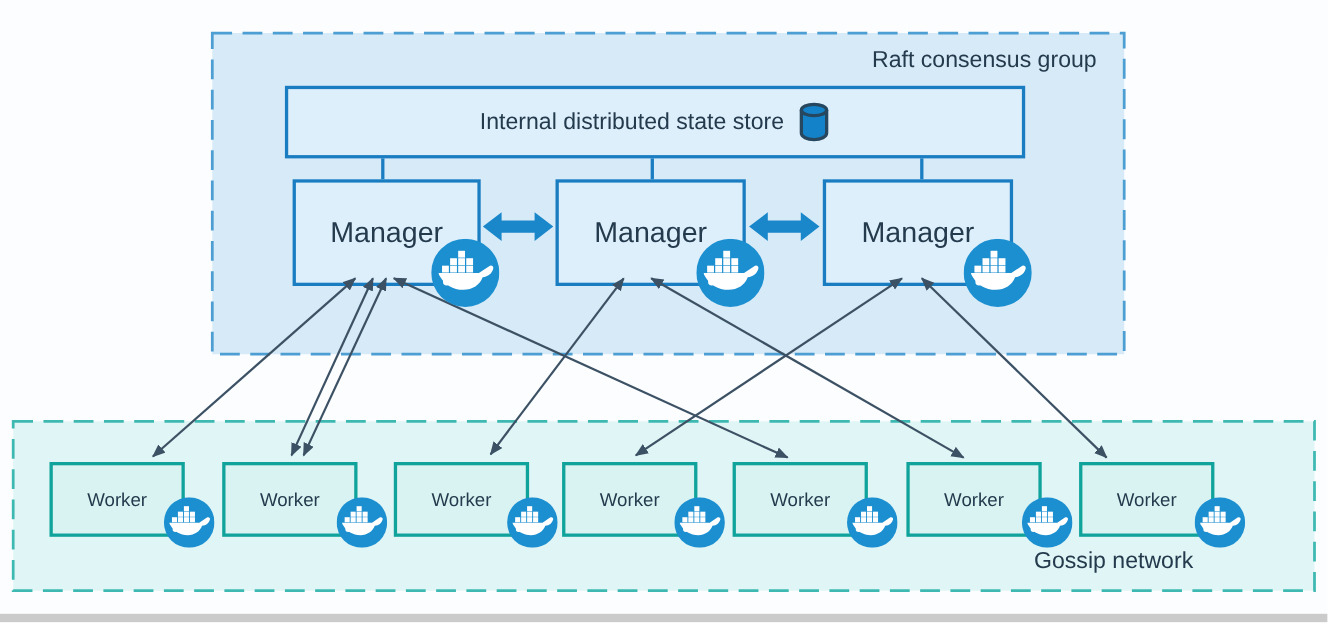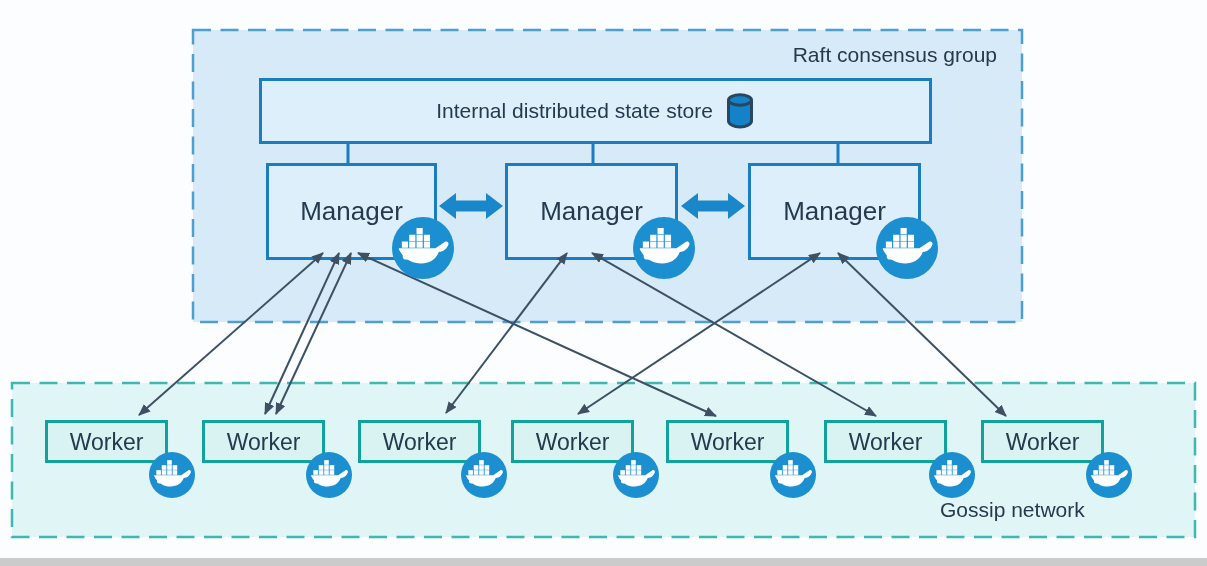--- a/index.html
+++ b/index.html
@@ -24,22 +24,22 @@
     background:#ddeffb;border:3px solid #1a7dc2;font-size:21px;gap:12px;
   }
   .manager{
     top:163px;height:97px;background:#ddeffb;border:3px solid #1a7dc2;
     font-size:26px;
   }
   .m1{left:266px;width:171px;}
   .m2{left:505px;width:173px;}
   .m3{left:748px;width:173px;}
   .worker{
-    top:420px;width:123px;height:43px;background:#d9f3f2;
-    border:3px solid #0fa39c;font-size:23px;padding-top:2px;
+    top:420px;width:123px;height:68px;background:#d9f3f2;
+    border:3px solid #0fa39c;font-size:17px;padding-top:2px;
   }
   .overlay{position:absolute;left:0;top:0;pointer-events:none;}
   .bottom-strip{position:absolute;left:0;top:558px;width:1207px;height:8px;background:#cbcbcb;}
 </style>
 </head>
 <body>
 
 <div class="stage">
 
   <div class="bgbox raft-bg"></div>

